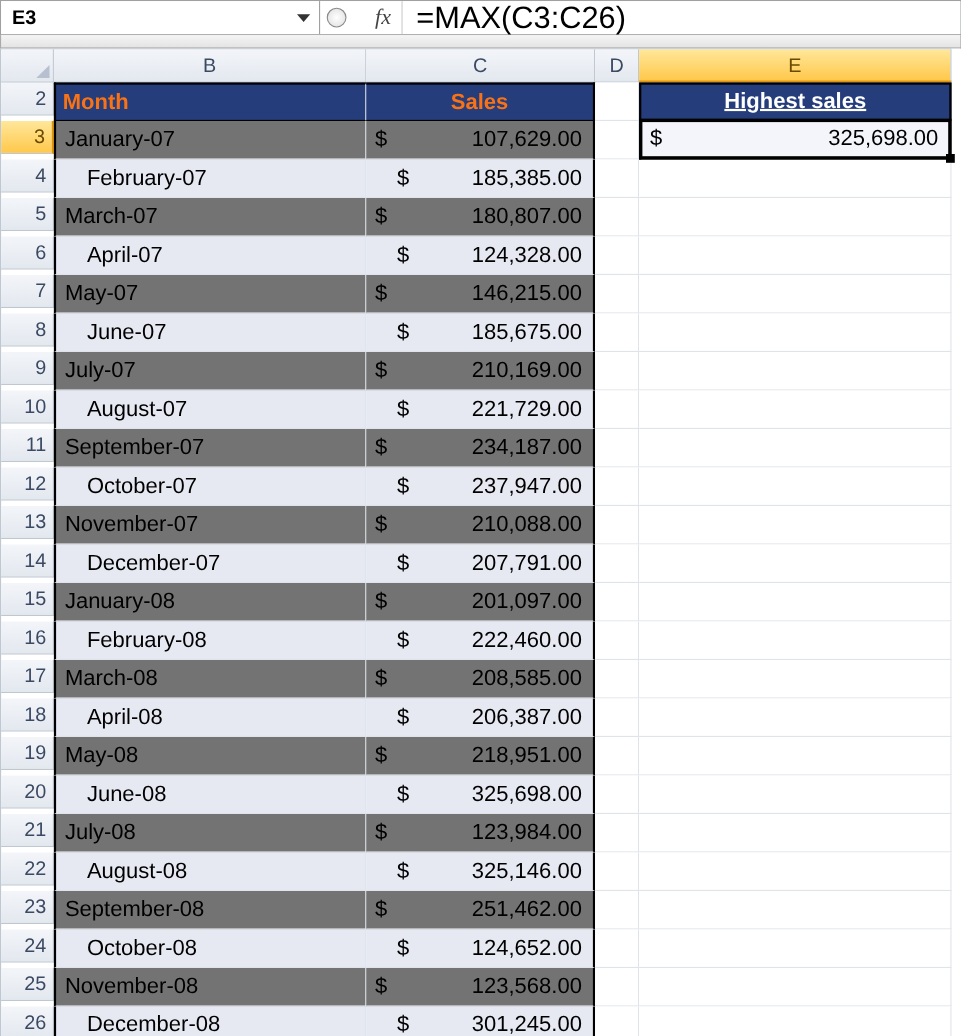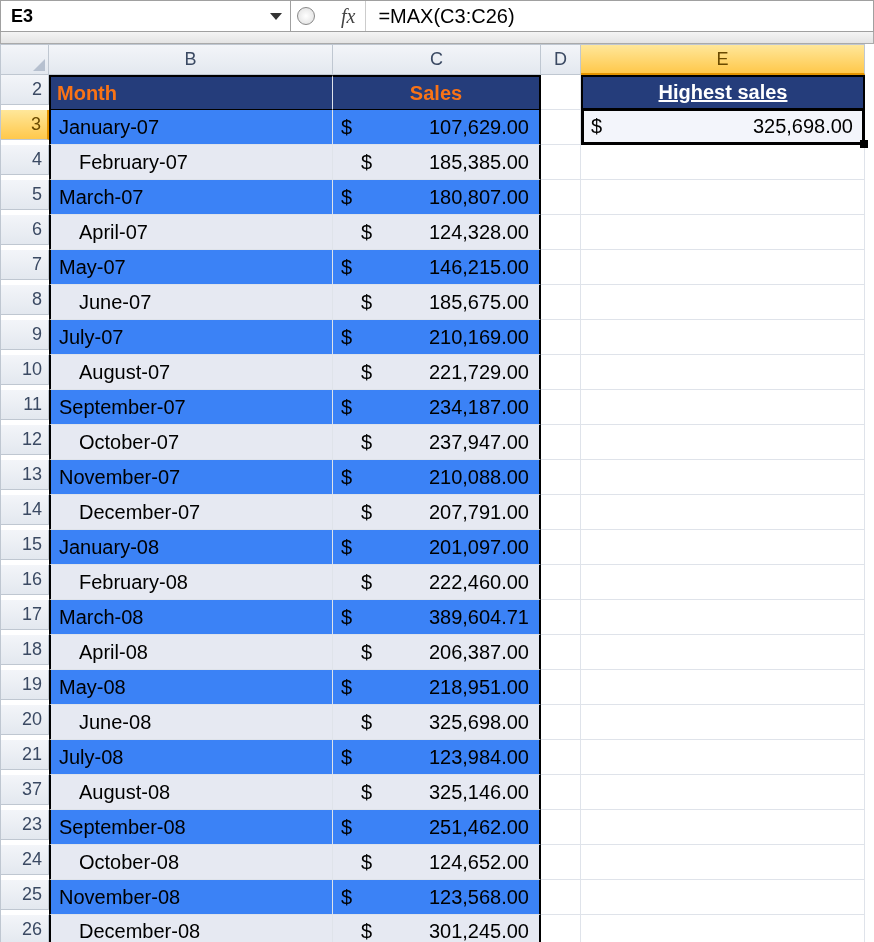--- a/index.html
+++ b/index.html
@@ -69,21 +69,21 @@
   }
   .fx-label {
     font-style: italic;
     font-family: "Times New Roman", serif;
     font-size: 20px;
     color: #444;
   }
   .formula-input {
     flex: 1;
     padding-left: 12px;
-    font-size: 20px;
+    font-size: 28px;
     height: 100%;
     display: flex;
     align-items: center;
   }
   .thin-bar {
     height: 12px;
     background: linear-gradient(#f4f4f4,#e4e4e4);
     border-left: 1px solid #aaa;
     border-right: 1px solid #aaa;
     border-bottom: 1px solid #aaa;
@@ -163,21 +163,21 @@
     border-left: 2px solid #000;
     padding-left: 8px;
   }
   .data-c {
     border-right: 2px solid #000;
     display: flex;
     justify-content: space-between;
     padding: 0 10px 0 8px;
   }
   .even-row { background: #e6e9f2; padding-left: 28px; }
-  .odd-row  { background: #3b82f6; }
+  .odd-row  { background: #737373; }
   .last-row-b { border-bottom: 2px solid #000; }
   .last-row-c { border-bottom: 2px solid #000; }
 
   
   .hs-header {
     background: #253d7b;
     color: #fff;
     font-weight: bold;
     justify-content: center;
     border: 2px solid #000;
@@ -355,21 +355,21 @@
       <div class="cell data-c even-row">
         <span class="dollar">$</span>
         <span class="amount">222,460.00</span>
       </div>
       <div class="cell"></div>
       <div class="cell"></div>
       <div class="rowhdr">17</div>
       <div class="cell data-b odd-row">March-08</div>
       <div class="cell data-c odd-row">
         <span class="dollar">$</span>
-        <span class="amount">389,604.71</span>
+        <span class="amount">208,585.00</span>
       </div>
       <div class="cell"></div>
       <div class="cell"></div>
       <div class="rowhdr">18</div>
       <div class="cell data-b even-row">April-08</div>
       <div class="cell data-c even-row">
         <span class="dollar">$</span>
         <span class="amount">206,387.00</span>
       </div>
       <div class="cell"></div>
@@ -391,21 +391,21 @@
       <div class="cell"></div>
       <div class="cell"></div>
       <div class="rowhdr">21</div>
       <div class="cell data-b odd-row">July-08</div>
       <div class="cell data-c odd-row">
         <span class="dollar">$</span>
         <span class="amount">123,984.00</span>
       </div>
       <div class="cell"></div>
       <div class="cell"></div>
-      <div class="rowhdr">37</div>
+      <div class="rowhdr">22</div>
       <div class="cell data-b even-row">August-08</div>
       <div class="cell data-c even-row">
         <span class="dollar">$</span>
         <span class="amount">325,146.00</span>
       </div>
       <div class="cell"></div>
       <div class="cell"></div>
       <div class="rowhdr">23</div>
       <div class="cell data-b odd-row">September-08</div>
       <div class="cell data-c odd-row">

